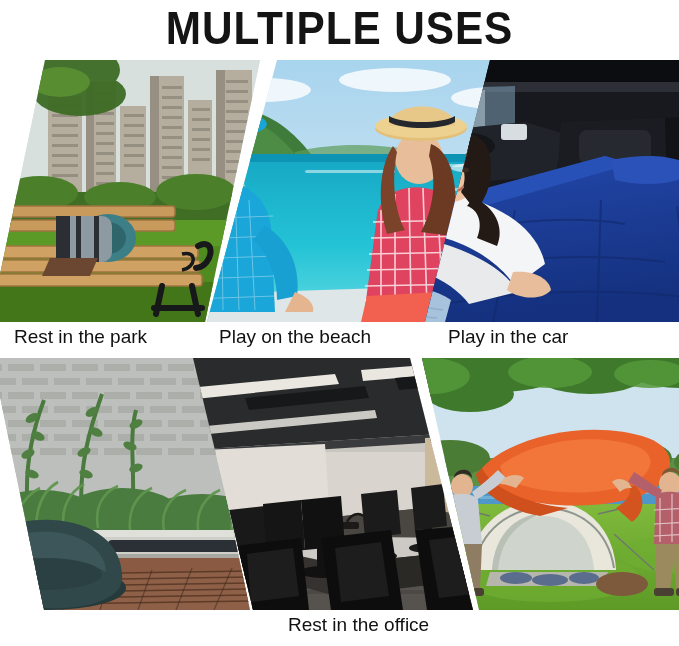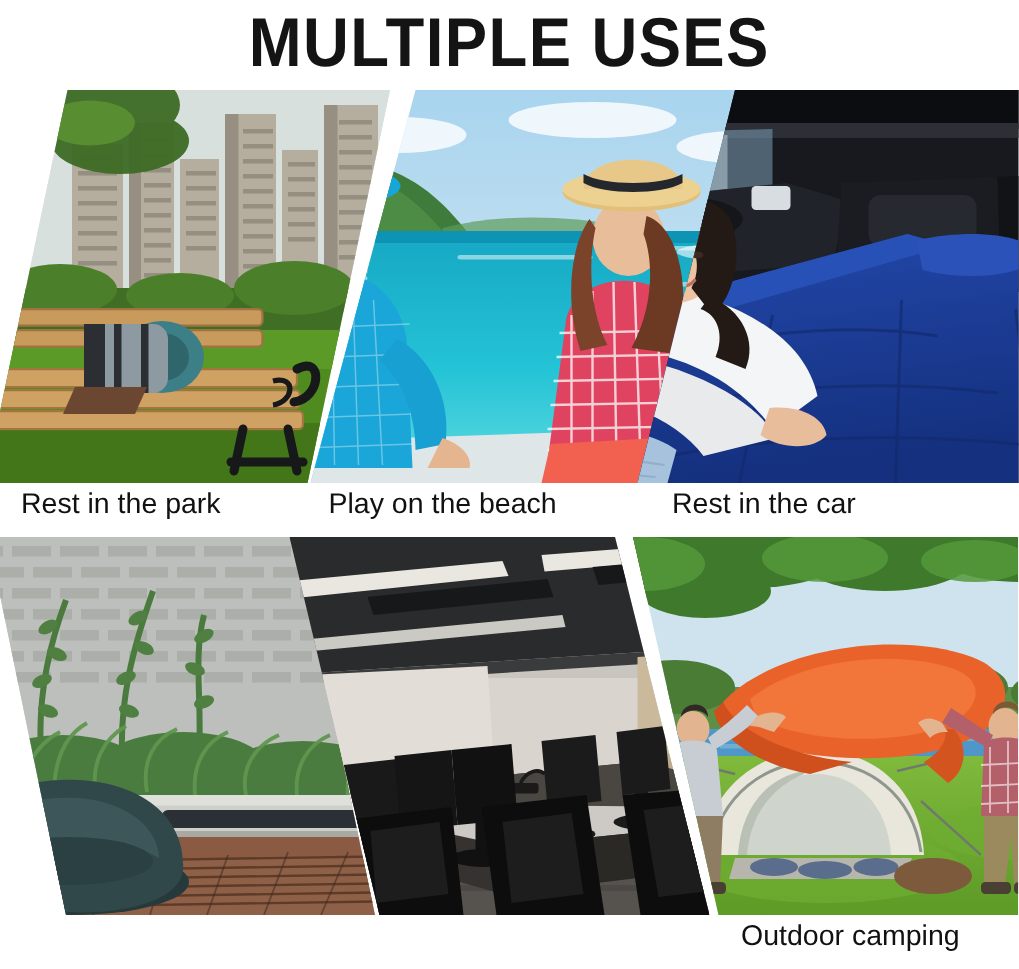--- a/index.html
+++ b/index.html
@@ -369,21 +369,21 @@
             <path d="M8 240 L78 250"></path>
               <path d="M4 252 L72 258"></path>
           </g>
         </g>
       </svg>
     </div>
   </div>
 
   <div class="cap cap2">Play on the beach</div>
   <div class="cap cap1">Rest in the park</div>
-  <div class="cap cap3">Rest in the car</div>
+  <div class="cap cap3">Play in the car</div>
 
   <div class="row row2">
 
     <div class="panel r2p1">
       <svg class="scene" viewBox="0 0 378 252" preserveAspectRatio="xMidYMid slice">
         <rect width="378" height="252" fill="#c6c8c4"></rect>
 
         <rect x="40" y="0" width="338" height="164" fill="#bcbfbb"></rect>
         <g fill="#a9aca8" opacity=".9">
           <rect x="44" y="6" width="26" height="7"></rect>
@@ -748,15 +748,15 @@
 
         <g>
           <path d="M356 216 C352 200 376 194 390 200 L399 204 L399 250 L358 250 Z" fill="#c7b79a"></path>
           <path d="M362 212 C360 204 378 200 388 206 L384 216 L366 220 Z" fill="#8f7a58"></path>
           <rect x="364" y="226" width="34" height="8" rx="3" fill="#6d5b40"></rect>
         </g>
       </svg>
     </div>
   </div>
 
-  <div class="cap cap6">Outdoor camping</div>
+  <div class="cap cap5">Rest in the office</div>
 
 </div>
 
 </body></html>

